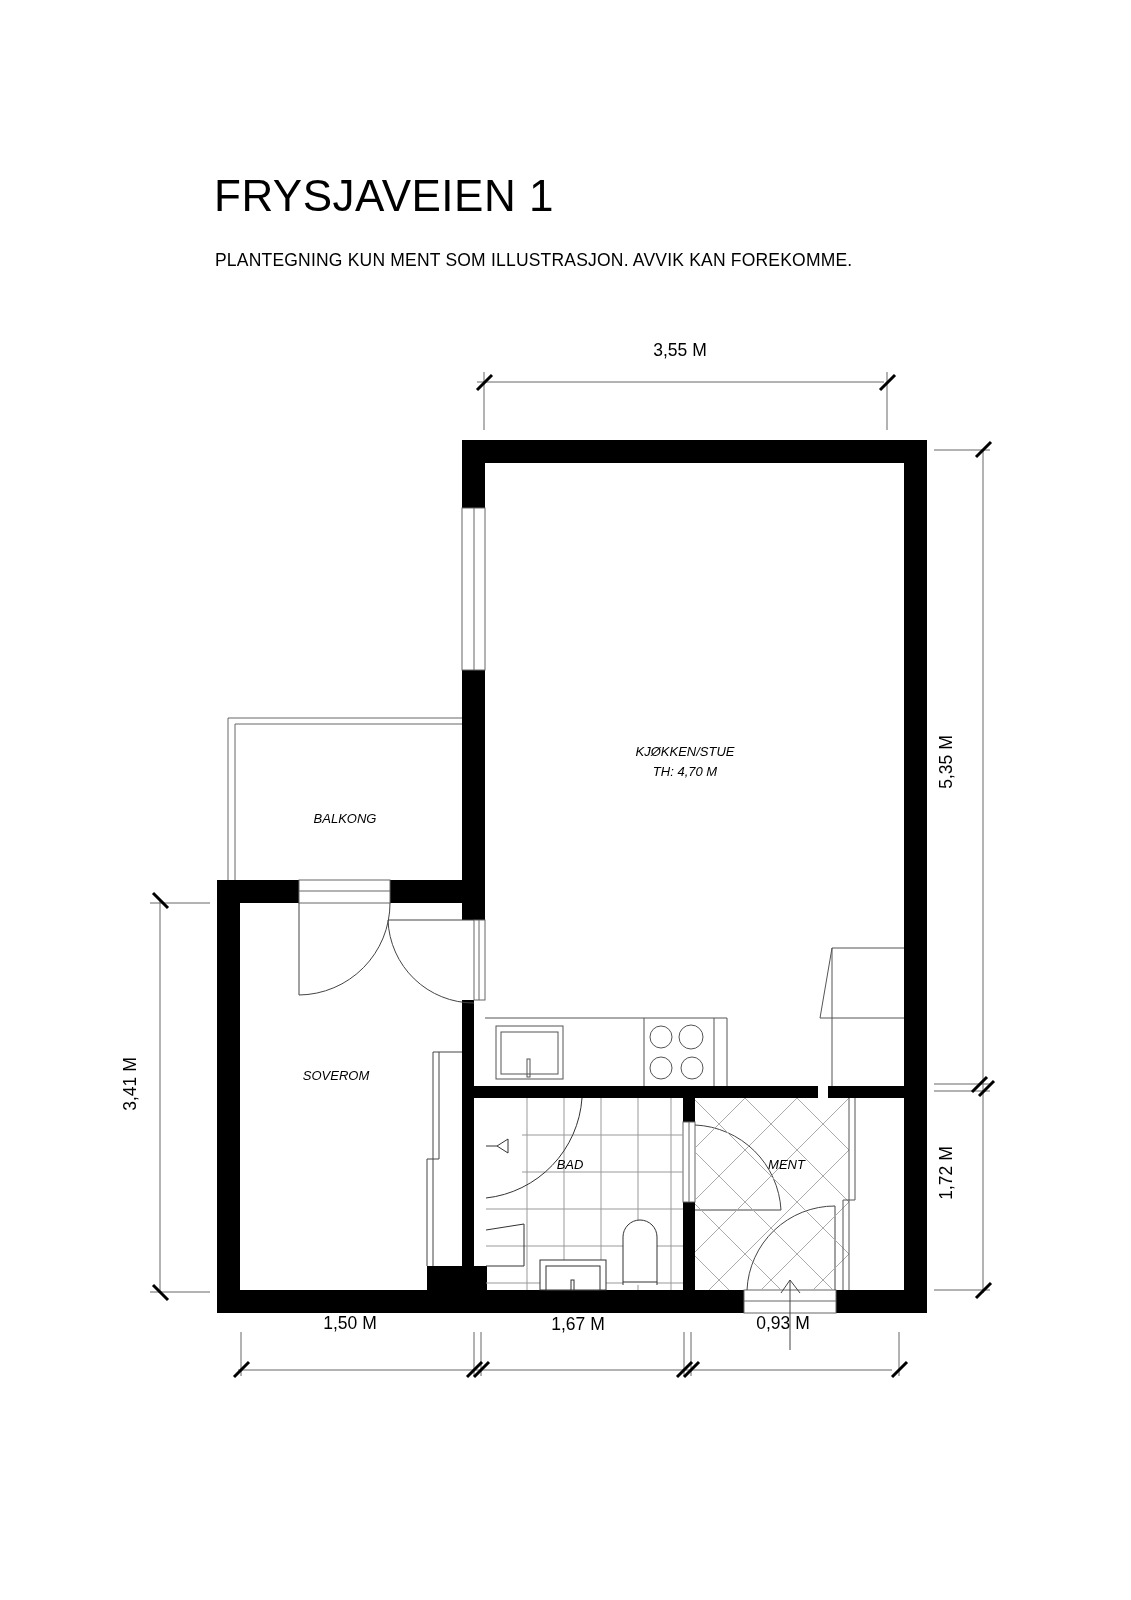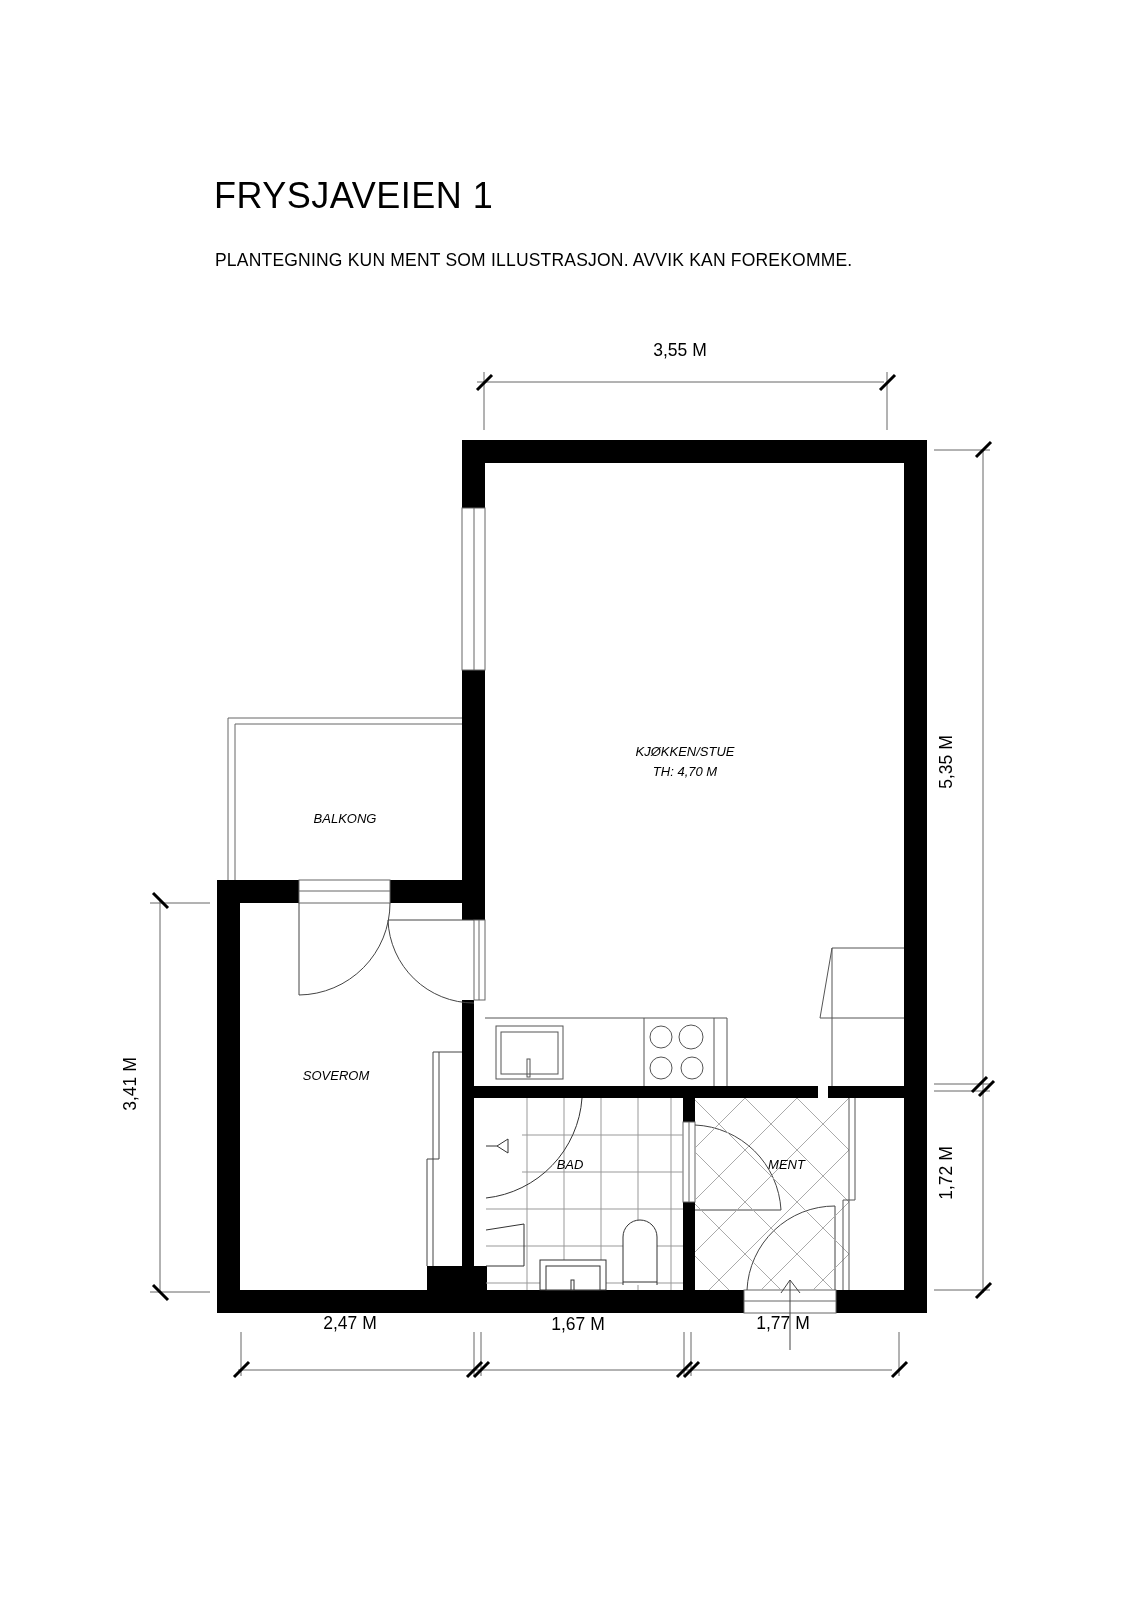--- a/index.html
+++ b/index.html
@@ -1,18 +1,18 @@
 <!DOCTYPE html>
 <html><head>
 <meta charset="utf-8">
 <style>
   html, body { margin: 0; padding: 0; background: #ffffff; }
   body { width: 1131px; height: 1600px; position: relative; overflow: hidden;
          font-family: "Liberation Sans", sans-serif; color: #000; }
-  .title { position: absolute; left: 214px; top: 170px; font-size: 36px; font-weight: normal;
+  .title { position: absolute; left: 214px; top: 170px; font-size: 44px; font-weight: normal;
            letter-spacing: 0.5px; margin: 0; line-height: 52px; }
   .subtitle { position: absolute; left: 215px; top: 250px; font-size: 17.5px; letter-spacing: 0.2px;
               line-height: 20px; white-space: nowrap; }
   svg.plan { position: absolute; left: 0; top: 0; }
   .lbl { position: absolute; font-size: 13px; line-height: 20px; white-space: nowrap; text-align: center; font-style: italic; }
   .dim { position: absolute; font-size: 17.5px; line-height: 20px; white-space: nowrap; text-align: center; }
   .rot { transform: rotate(-90deg); transform-origin: center center; }
 </style>
 </head>
 <body>
@@ -213,15 +213,15 @@
 </div>
 <div class="lbl" style="left:285px; top:777px; width:120px;margin-top:32px;">BALKONG</div>
 <div class="lbl" style="left:276px; top:1066px; width:120px;">SOVEROM</div>
 <div class="lbl" style="left:540px; top:1155px; width:60px;">BAD</div>
 <div class="lbl" style="left:744px; top:1155px; width:85px;">MENT</div>
 
 <div class="dim" style="left:630px; top:340px; width:100px;">3,55 M</div>
 <div class="dim rot" style="left:906px; top:752px; width:80px;">5,35 M</div>
 <div class="dim rot" style="left:906px; top:1163px; width:80px;">1,72 M</div>
 <div class="dim rot" style="left:90px; top:1074px; width:80px;">3,41 M</div>
-<div class="dim" style="left:300px; top:1313px; width:100px;">2,47 M</div>
+<div class="dim" style="left:300px; top:1313px; width:100px;">1,50 M</div>
 <div class="dim" style="left:528px; top:1314px; width:100px;">1,67 M</div>
-<div class="dim" style="left:733px; top:1313px; width:100px;">1,77 M</div>
+<div class="dim" style="left:733px; top:1313px; width:100px;">0,93 M</div>
 
 </body></html>

